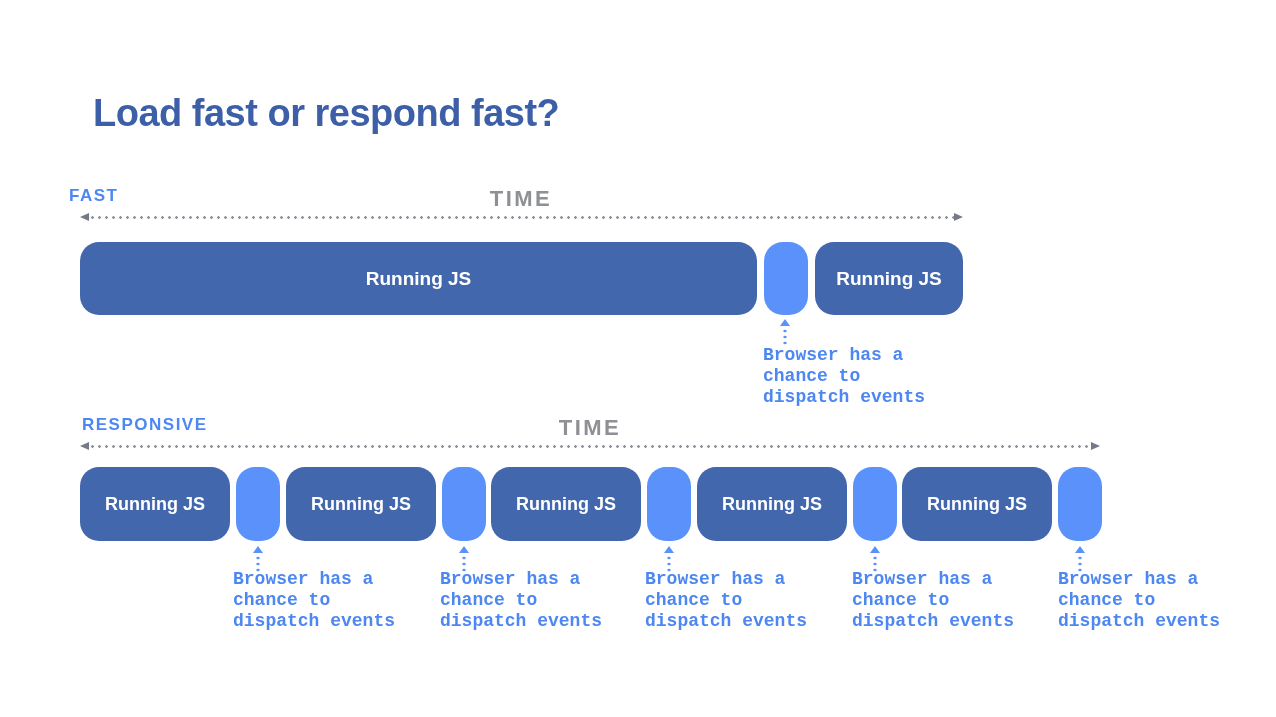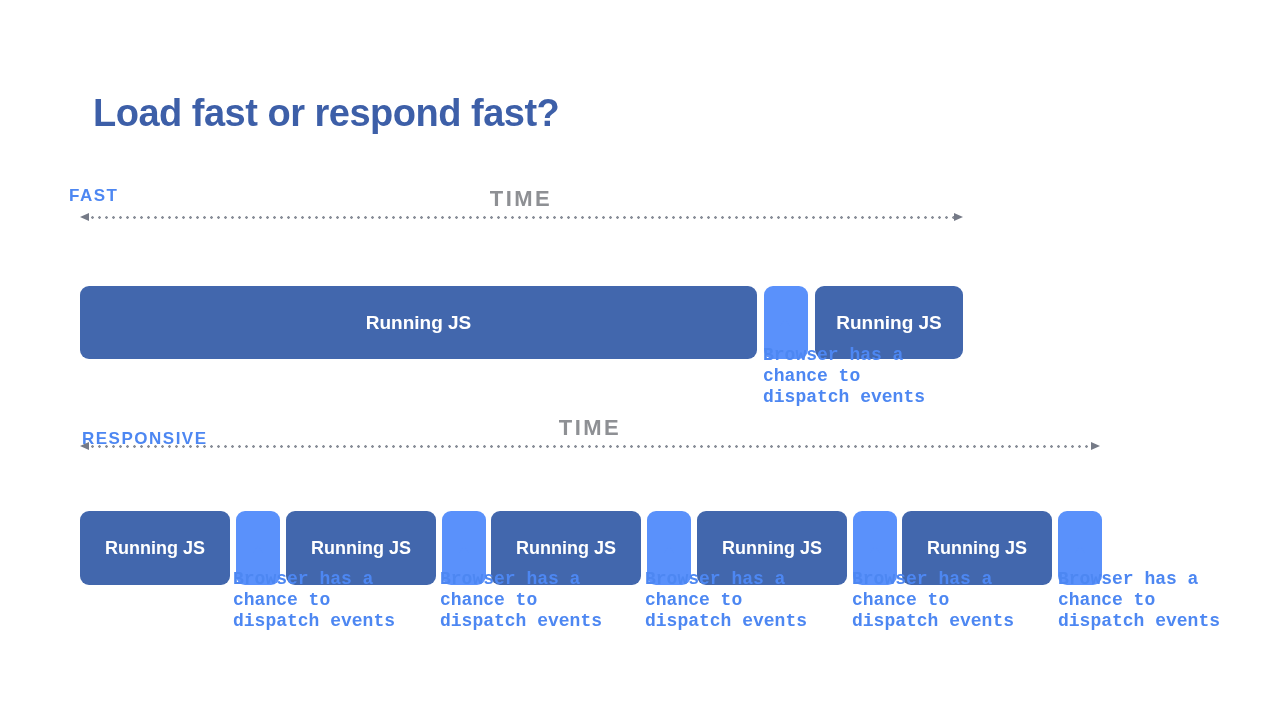--- a/index.html
+++ b/index.html
@@ -28,21 +28,21 @@
   .axis::before {
     content:''; position:absolute; left:-9px; top:-3px; width:0; height:0;
     border-top:4.5px solid transparent; border-bottom:4.5px solid transparent;
     border-right:9px solid #757a87;
   }
   .axis::after {
     content:''; position:absolute; right:-9px; top:-3px; width:0; height:0;
     border-top:4.5px solid transparent; border-bottom:4.5px solid transparent;
     border-left:9px solid #757a87;
   }
-  .block { position:absolute; border-radius:9px;margin-top:44px; }
+  .block { position:absolute; border-radius:19px; }
   .js-block {
     background:#4267ad; color:#ffffff; font-weight:bold;
     display:flex; align-items:center; justify-content:center;
   }
   .row1 .js-block { font-size:19px; }
   .row2 .js-block { font-size:18px; }
   .gap-block { background:#5a91fb; }
   .up-arrow { position:absolute; width:10px; height:26px; }
   .up-arrow::before {
     content:''; position:absolute; top:0; left:50%; transform:translateX(-50%);
@@ -78,21 +78,21 @@
     <div class="block js-block" style="left:80px; top:242px; width:677px; height:73px;">Running JS</div>
     <div class="block gap-block" style="left:764px; top:242px; width:44px; height:73px;"></div>
     <div class="block js-block" style="left:815px; top:242px; width:148px; height:73px;">Running JS</div>
   </div>
 
   <div class="up-arrow" style="left:780px; top:319px;"></div>
   <div class="annotation" style="left:763px; top:345px;">Browser has a
 chance to
 dispatch events</div>
 
-  <div class="tl-label" style="left:82px; top:429px;">RESPONSIVE</div>
+  <div class="tl-label" style="left:82px; top:415px;">RESPONSIVE</div>
   <div class="time-label" style="left:590px; top:415px;">TIME</div>
   <div class="axis" style="left:89px; top:445px; width:1002px;"></div>
 
   <div class="row2">
     <div class="block js-block" style="left:80px; top:467px; width:150px; height:74px;">Running JS</div>
     <div class="block gap-block" style="left:236px; top:467px; width:44px; height:74px;"></div>
     <div class="block js-block" style="left:286px; top:467px; width:150px; height:74px;">Running JS</div>
     <div class="block gap-block" style="left:442px; top:467px; width:44px; height:74px;"></div>
     <div class="block js-block" style="left:491px; top:467px; width:150px; height:74px;">Running JS</div>
     <div class="block gap-block" style="left:647px; top:467px; width:44px; height:74px;"></div>

